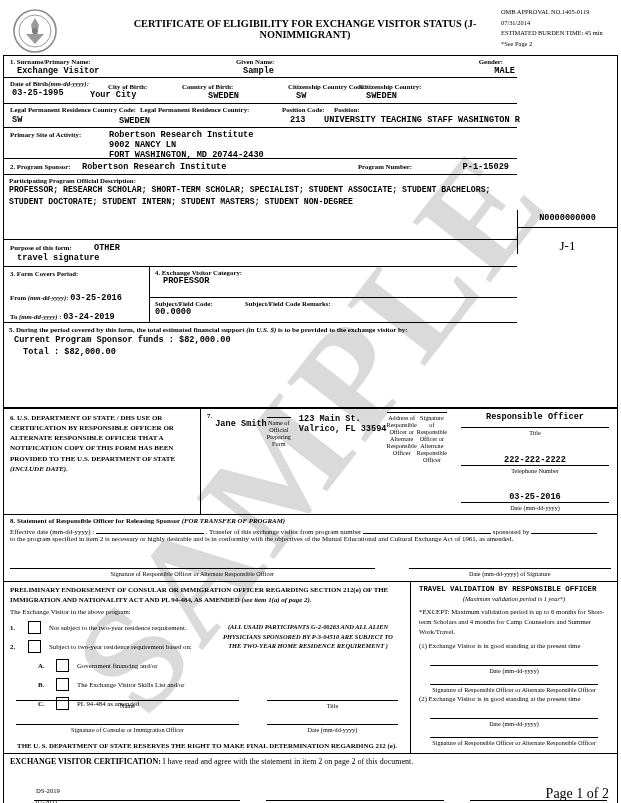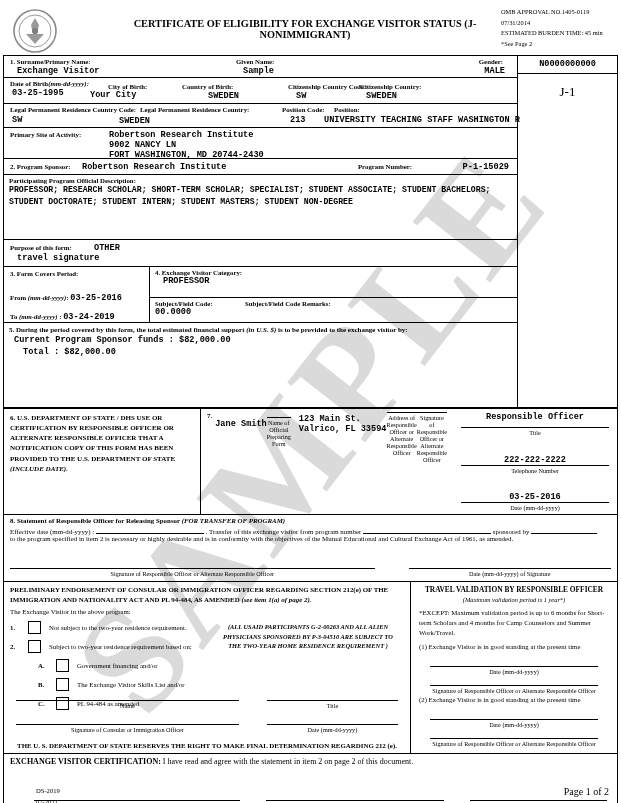--- a/index.html
+++ b/index.html
@@ -25,21 +25,21 @@
   .omb { position:absolute; right:4px; top:3px; width:116px; font-size:6.4px; line-height:1.65; }
   
   .frame { position:absolute; top:55px; left:3px; width:613px; border:1px solid #000; background:transparent; }
   .lbl { font-size:6.8px; font-weight:bold; }
   .cap { font-size:6.2px; text-align:center; margin-top:1px; }
   .val { font-family:"Liberation Mono","DejaVu Sans Mono",monospace; font-size:8.6px; font-weight:bold; white-space:nowrap; }
   .line { border-bottom:1px solid #000; }
   .fill { display:inline-block; border-bottom:1px solid #000; height:8px; vertical-align:baseline; }
   i { }
   
-  .band1 { display:flex; border-bottom:1px solid #000; }
+  .band1 { display:flex; border-bottom:1px solid #000;align-items:center; }
   .main-col { width:513px; }
   .side-col { width:99px; border-left:1px solid #000; display:flex; flex-direction:column; }
   .sevis { height:17px; border-bottom:1px solid #000; text-align:center; line-height:17px; }
   .visa-class { text-align:center; font-size:13px; padding-top:10px; font-family:"Liberation Serif", serif; }
   .r { position:relative; border-bottom:1px solid #000; }
   .abs { position:absolute; white-space:nowrap; }
   .row1 { height:21px; }
   .row2 { height:25px; }
   .row3 { height:23px; }
   .rowsite { height:30px; }
@@ -78,32 +78,32 @@
   .cbnum { width:10px; font-weight:bold; flex:none; }
   .sub { margin-left:28px; }
   .phys-note {
     position:absolute; left:218px; top:40px; width:172px;
     font-size:6.4px; font-weight:bold; font-style:italic; text-align:center; line-height:1.5;
   }
   .nt-row { position:absolute; left:12px; right:12px; bottom:44px; display:flex; gap:28px; }
   .sig-row { position:absolute; left:12px; right:12px; bottom:20px; display:flex; gap:28px; }
   .final-note { position:absolute; left:0; right:0; bottom:4px; text-align:center; font-size:6.9px; font-weight:bold; }
   .travel { flex:1; padding:3px 8px; display:flex; flex-direction:column; }
-  .travel-title { text-align:center; font-size:7.4px; font-weight:bold; }
+  .travel-title { text-align:left; font-size:7.4px; font-weight:bold;font-family:Liberation Mono, monospace; }
   .travel-sub { text-align:center; font-size:6.4px; font-style:italic; margin-top:2px; }
   .except { font-size:6.8px; margin-top:5px; line-height:1.45; }
   .gooditem { font-size:6.8px; margin-top:5px; }
   .tv-line { margin:0 auto; width:88%; }
   
   .bandcert { border-top:1px solid #000; height:54px; position:relative; padding:3px 6px; }
   .cert-text { font-size:8px; }
   .cert-sig { position:absolute; left:30px; right:10px; bottom:5px; display:flex; gap:26px; }
   
   .footer-left { position:absolute; left:36px; top:786px; font-size:6.6px; line-height:1.6; }
-  .footer-right { position:absolute; right:12px; top:786px; font-size:10px; }
+  .footer-right { position:absolute; right:12px; top:786px; font-size:14px; }
   .grow { flex:1; }
 </style>
 </head>
 <body>
 
 <div class="page">
 
   <div class="watermark">SAMPLE</div>
 
   <div class="header">
@@ -130,21 +130,21 @@
 
     <div class="band1">
       <div class="main-col">
 
         <div class="r row1">
           <span class="abs lbl" style="left:6px;top:2px">1. Surname/Primary Name:</span>
           <span class="abs val" style="left:13px;top:10px">Exchange Visitor</span>
           <span class="abs lbl" style="left:232px;top:2px">Given Name:</span>
           <span class="abs val" style="left:239px;top:10px">Sample</span>
           <span class="abs lbl" style="right:14px;top:2px">Gender:</span>
-          <span class="abs val" style="right:12px;top:10px">MALE</span>
+          <span class="abs val" style="right:2px;top:10px">MALE</span>
         </div>
 
         <div class="r row2">
           <span class="abs lbl" style="left:6px;top:2px"><span>Date of Birth</span><i>(mm-dd-yyyy):</i></span>
           <span class="abs val" style="left:8px;top:10px">03-25-1995</span>
           <span class="abs lbl" style="left:104px;top:5px">City of Birth:</span>
           <span class="abs val" style="left:86px;top:12px">Your City</span>
           <span class="abs lbl" style="left:178px;top:5px">Country of Birth:</span>
           <span class="abs val" style="left:204px;top:13px">SWEDEN</span>
           <span class="abs lbl" style="left:284px;top:5px">Citizenship Country Code:</span>

